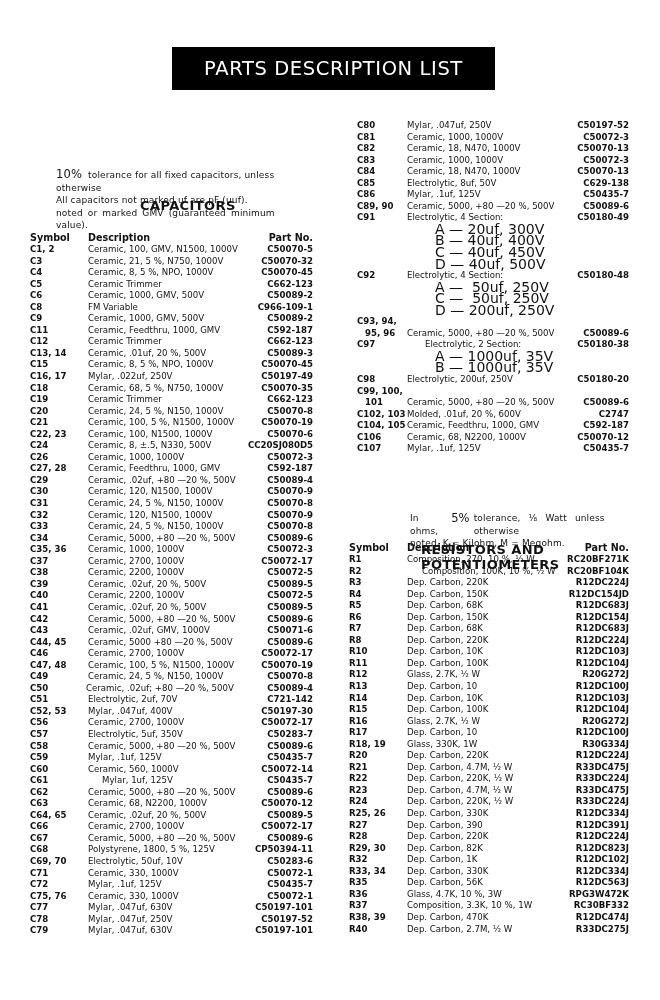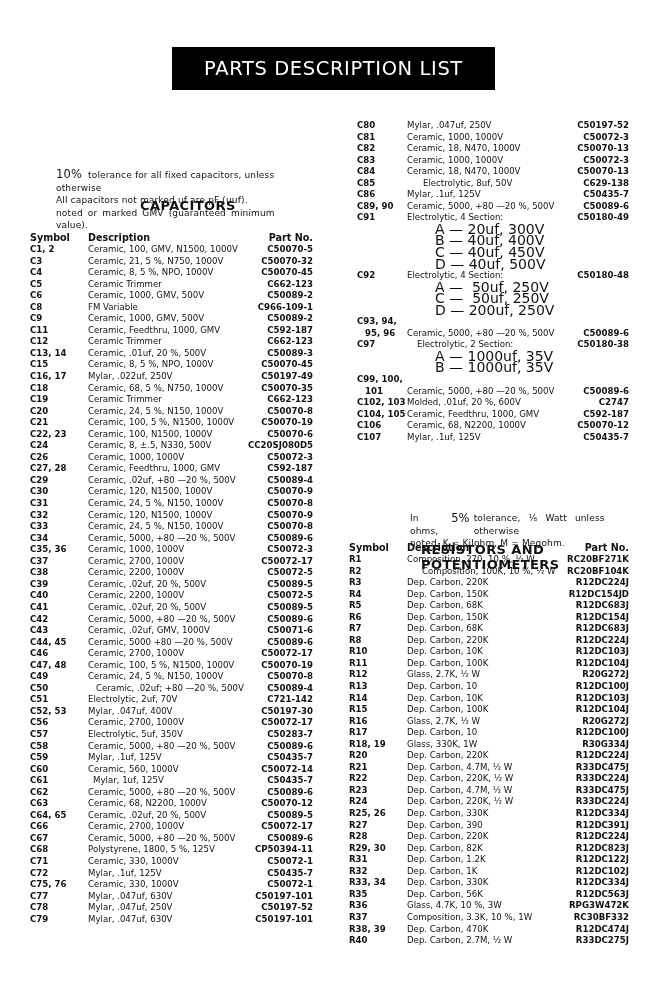--- a/index.html
+++ b/index.html
@@ -233,21 +233,21 @@
       <span class="desc" style="left: 58px;">Ceramic, 100, 5 %, N1500, 1000V</span>
       <span class="pn">C50070-19</span>
     </div>
     <div class="row">
       <span class="sym">C49</span>
       <span class="desc" style="left: 58px;">Ceramic, 24, 5 %, N150, 1000V</span>
       <span class="pn">C50070-8</span>
     </div>
     <div class="row">
       <span class="sym">C50</span>
-      <span class="desc" style="left: 66px;">Ceramic, .02uf; +80 —20 %, 500V</span>
+      <span class="desc" style="left: 56px;">Ceramic, .02uf; +80 —20 %, 500V</span>
       <span class="pn">C50089-4</span>
     </div>
     <div class="row">
       <span class="sym">C51</span>
       <span class="desc" style="left: 58px;">Electrolytic, 2uf, 70V</span>
       <span class="pn">C721-142</span>
     </div>
     <div class="row">
       <span class="sym">C52, 53</span>
       <span class="desc" style="left: 58px;">Mylar, .047uf, 400V</span>
@@ -273,21 +273,21 @@
       <span class="desc" style="left: 58px;">Mylar, .1uf, 125V</span>
       <span class="pn">C50435-7</span>
     </div>
     <div class="row">
       <span class="sym">C60</span>
       <span class="desc" style="left: 58px;">Ceramic, 560, 1000V</span>
       <span class="pn">C50072-14</span>
     </div>
     <div class="row">
       <span class="sym">C61</span>
-      <span class="desc" style="left: 63px;">Mylar, 1uf, 125V</span>
+      <span class="desc" style="left: 72px;">Mylar, 1uf, 125V</span>
       <span class="pn">C50435-7</span>
     </div>
     <div class="row">
       <span class="sym">C62</span>
       <span class="desc" style="left: 58px;">Ceramic, 5000, +80 —20 %, 500V</span>
       <span class="pn">C50089-6</span>
     </div>
     <div class="row">
       <span class="sym">C63</span>
       <span class="desc" style="left: 58px;">Ceramic, 68, N2200, 1000V</span>
@@ -307,20 +307,25 @@
       <span class="sym">C67</span>
       <span class="desc" style="left: 58px;">Ceramic, 5000, +80 —20 %, 500V</span>
       <span class="pn">C50089-6</span>
     </div>
     <div class="row">
       <span class="sym">C68</span>
       <span class="desc" style="left: 58px;">Polystyrene, 1800, 5 %, 125V</span>
       <span class="pn">CP50394-11</span>
     </div>
     <div class="row">
+      <span class="sym">C69, 70</span>
+      <span class="desc" style="left: 58px;">Electrolytic, 50uf, 10V</span>
+      <span class="pn">C50283-6</span>
+    </div>
+    <div class="row">
       <span class="sym">C71</span>
       <span class="desc" style="left: 58px;">Ceramic, 330, 1000V</span>
       <span class="pn">C50072-1</span>
     </div>
     <div class="row">
       <span class="sym">C72</span>
       <span class="desc" style="left: 58px;">Mylar, .1uf, 125V</span>
       <span class="pn">C50435-7</span>
     </div>
     <div class="row">
@@ -366,21 +371,21 @@
       <span class="desc" style="left: 50px;">Ceramic, 1000, 1000V</span>
       <span class="pn">C50072-3</span>
     </div>
     <div class="row">
       <span class="sym">C84</span>
       <span class="desc" style="left: 50px;">Ceramic, 18, N470, 1000V</span>
       <span class="pn">C50070-13</span>
     </div>
     <div class="row">
       <span class="sym">C85</span>
-      <span class="desc" style="left: 66px;">Electrolytic, 8uf, 50V</span>
+      <span class="desc" style="left: 50px;">Electrolytic, 8uf, 50V</span>
       <span class="pn">C629-138</span>
     </div>
     <div class="row">
       <span class="sym">C86</span>
       <span class="desc" style="left: 50px;">Mylar, .1uf, 125V</span>
       <span class="pn">C50435-7</span>
     </div>
     <div class="row">
       <span class="sym">C89, 90</span>
       <span class="desc" style="left: 50px;">Ceramic, 5000, +80 —20 %, 500V</span>
@@ -422,28 +427,33 @@
       <span class="desc" style="left: 50px;"></span>
       <span class="pn"></span>
     </div>
     <div class="row">
       <span class="sym" style="left: 8px;">95, 96</span>
       <span class="desc" style="left: 50px;">Ceramic, 5000, +80 —20 %, 500V</span>
       <span class="pn">C50089-6</span>
     </div>
     <div class="row">
       <span class="sym">C97</span>
-      <span class="desc" style="left: 42px; padding-left: 18px;">Electrolytic, 2 Section:</span>
+      <span class="desc" style="left: 50px; padding-left: 18px;">Electrolytic, 2 Section:</span>
       <span class="pn">C50180-38</span>
     </div>
     <div class="sub">
       <span style="position: absolute; left: 78px; white-space: pre;">A — 1000uf, 35V</span>
     </div>
     <div class="sub">
       <span style="position: absolute; left: 78px; white-space: pre;">B — 1000uf, 35V</span>
+    </div>
+    <div class="row">
+      <span class="sym">C98</span>
+      <span class="desc" style="left: 50px;">Electrolytic, 200uf, 250V</span>
+      <span class="pn">C50180-20</span>
     </div>
     <div class="row">
       <span class="sym">C99, 100,</span>
       <span class="desc" style="left: 50px;"></span>
       <span class="pn"></span>
     </div>
     <div class="row">
       <span class="sym" style="left: 8px;">101</span>
       <span class="desc" style="left: 50px;">Ceramic, 5000, +80 —20 %, 500V</span>
       <span class="pn">C50089-6</span>
@@ -610,25 +620,20 @@
       <span class="sym">R28</span>
       <span class="desc" style="left: 58px;">Dep. Carbon, 220K</span>
       <span class="pn">R12DC224J</span>
     </div>
     <div class="row">
       <span class="sym">R29, 30</span>
       <span class="desc" style="left: 58px;">Dep. Carbon, 82K</span>
       <span class="pn">R12DC823J</span>
     </div>
     <div class="row">
-      <span class="sym">R31</span>
-      <span class="desc" style="left: 58px;">Dep. Carbon, 1.2K</span>
-      <span class="pn">R12DC122J</span>
-    </div>
-    <div class="row">
       <span class="sym">R32</span>
       <span class="desc" style="left: 58px;">Dep. Carbon, 1K</span>
       <span class="pn">R12DC102J</span>
     </div>
     <div class="row">
       <span class="sym">R33, 34</span>
       <span class="desc" style="left: 58px;">Dep. Carbon, 330K</span>
       <span class="pn">R12DC334J</span>
     </div>
     <div class="row">

